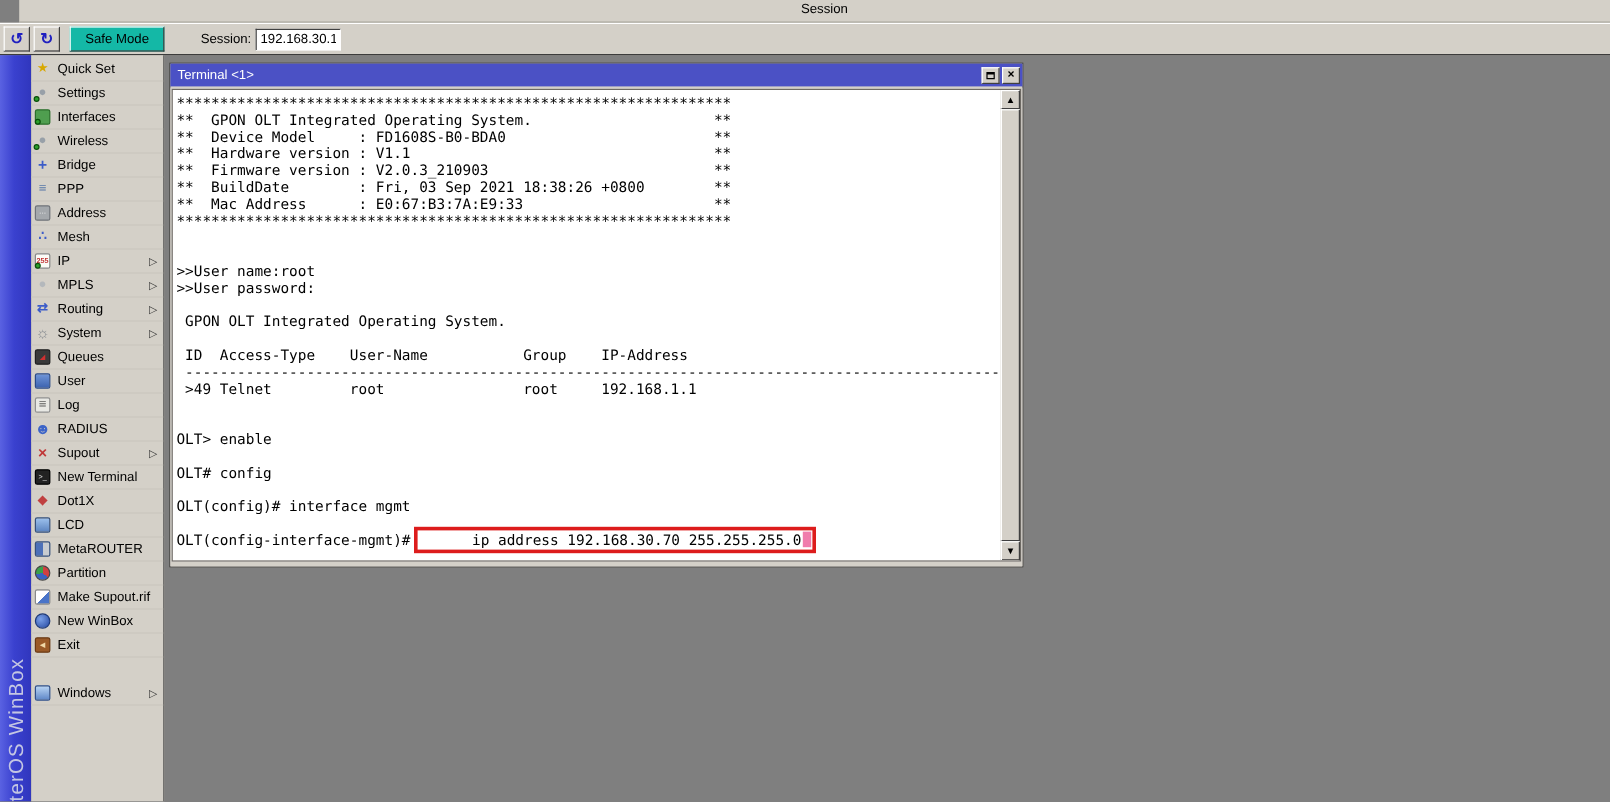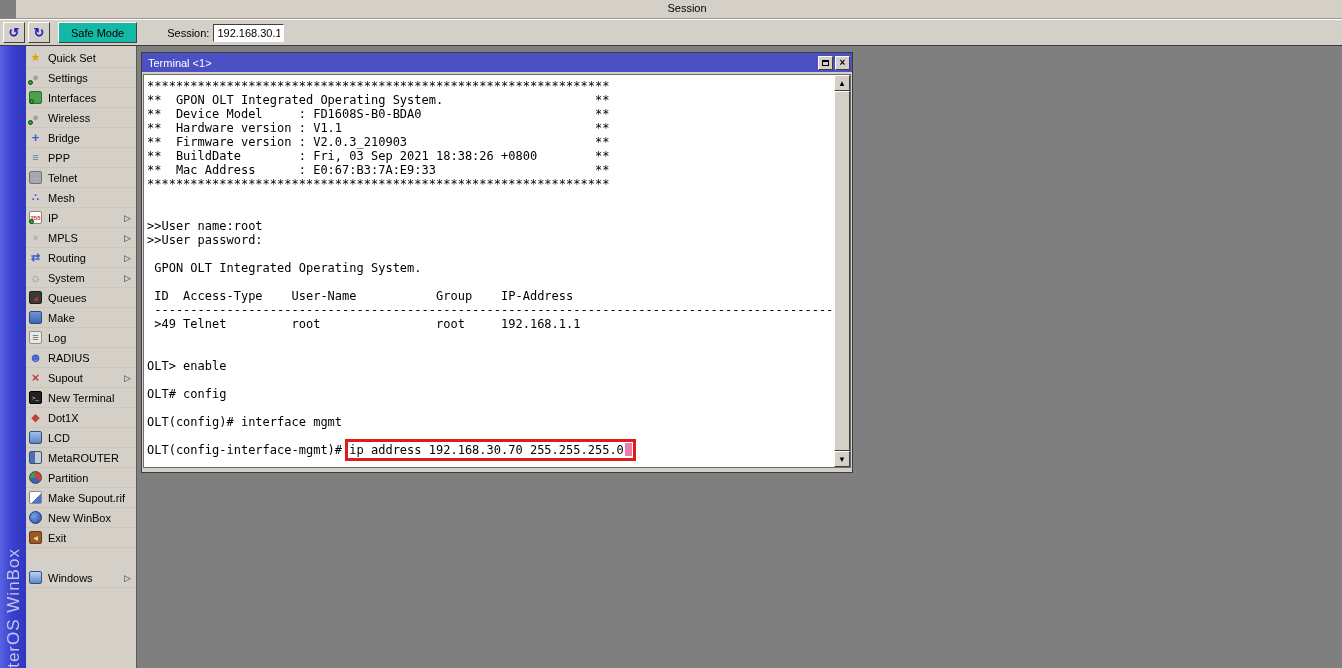--- a/index.html
+++ b/index.html
@@ -120,21 +120,21 @@
     <div class="si-row">
       <span class="si-ico" style="color: rgb(60, 92, 200); font-size: 13px; font-weight: bold;">+</span>
       <span class="si-label">Bridge</span>
     </div>
     <div class="si-row">
       <span class="si-ico" style="color: rgb(88, 120, 168); font-weight: bold;">≡</span>
       <span class="si-label">PPP</span>
     </div>
     <div class="si-row">
       <span class="si-ico" style="background: rgb(164, 168, 172); border: 1px solid rgb(112, 116, 122); color: rgb(255, 255, 255); font-size: 6px;">···</span>
-      <span class="si-label">Telnet</span>
+      <span class="si-label">Address</span>
     </div>
     <div class="si-row">
       <span class="si-ico" style="color: rgb(60, 92, 200); font-weight: bold;">∴</span>
       <span class="si-label">Mesh</span>
     </div>
     <div class="si-row">
       <span class="si-ico" style="background: rgb(251, 251, 247); border: 1px solid rgb(136, 136, 136); color: rgb(192, 48, 48); font-size: 6px; font-weight: bold;">255<span class="dot"></span></span>
       <span class="si-label">IP</span>
       <span class="si-arrow">▷</span>
     </div>
@@ -152,21 +152,21 @@
       <span class="si-ico" style="color: rgb(140, 144, 148); font-size: 13px; font-weight: bold;">☼</span>
       <span class="si-label">System</span>
       <span class="si-arrow">▷</span>
     </div>
     <div class="si-row">
       <span class="si-ico" style="background: rgb(58, 58, 58); border: 1px solid rgb(32, 32, 32); color: rgb(208, 48, 48); font-size: 6px;">◢</span>
       <span class="si-label">Queues</span>
     </div>
     <div class="si-row">
       <span class="si-ico" style="background: linear-gradient(rgb(111, 149, 216), rgb(61, 99, 176)); border: 1px solid rgb(42, 74, 136);"></span>
-      <span class="si-label">Make</span>
+      <span class="si-label">User</span>
     </div>
     <div class="si-row">
       <span class="si-ico" style="background: rgb(232, 232, 228); border: 1px solid rgb(144, 144, 144); color: rgb(96, 96, 96);">≡</span>
       <span class="si-label">Log</span>
     </div>
     <div class="si-row">
       <span class="si-ico" style="color: rgb(60, 100, 200); font-size: 13px;">☻</span>
       <span class="si-label">RADIUS</span>
     </div>
     <div class="si-row">
@@ -247,21 +247,21 @@
  ----------------------------------------------------------------------------------------------------------------
  &gt;49 Telnet         root                root     192.168.1.1                                         00:00:00
 
 
 OLT&gt; enable
 
 OLT# config
 
 OLT(config)# interface mgmt
 
-OLT(config-interface-mgmt)# <span class="cmd-highlight" style="outline-color: rgb(221, 28, 28);">ip address 192.168.30.70 255.255.255.0<span class="cursor-block" style="background: rgb(240, 124, 172);"></span></span></pre>
+OLT(config-interface-mgmt)# <span class="cmd-highlight" style="outline-color: rgb(221, 28, 28); padding-left: 44px;">ip address 192.168.30.70 255.255.255.0<span class="cursor-block" style="background: rgb(240, 124, 172);"></span></span></pre>
       <div class="vscroll">
         <div class="sb-btn sb-up">
             <span>▲</span>
           </div>
         <div class="sb-thumb"></div>
         <div class="sb-btn sb-down">
             <span>▼</span>
           </div>
       </div>
     </div>

